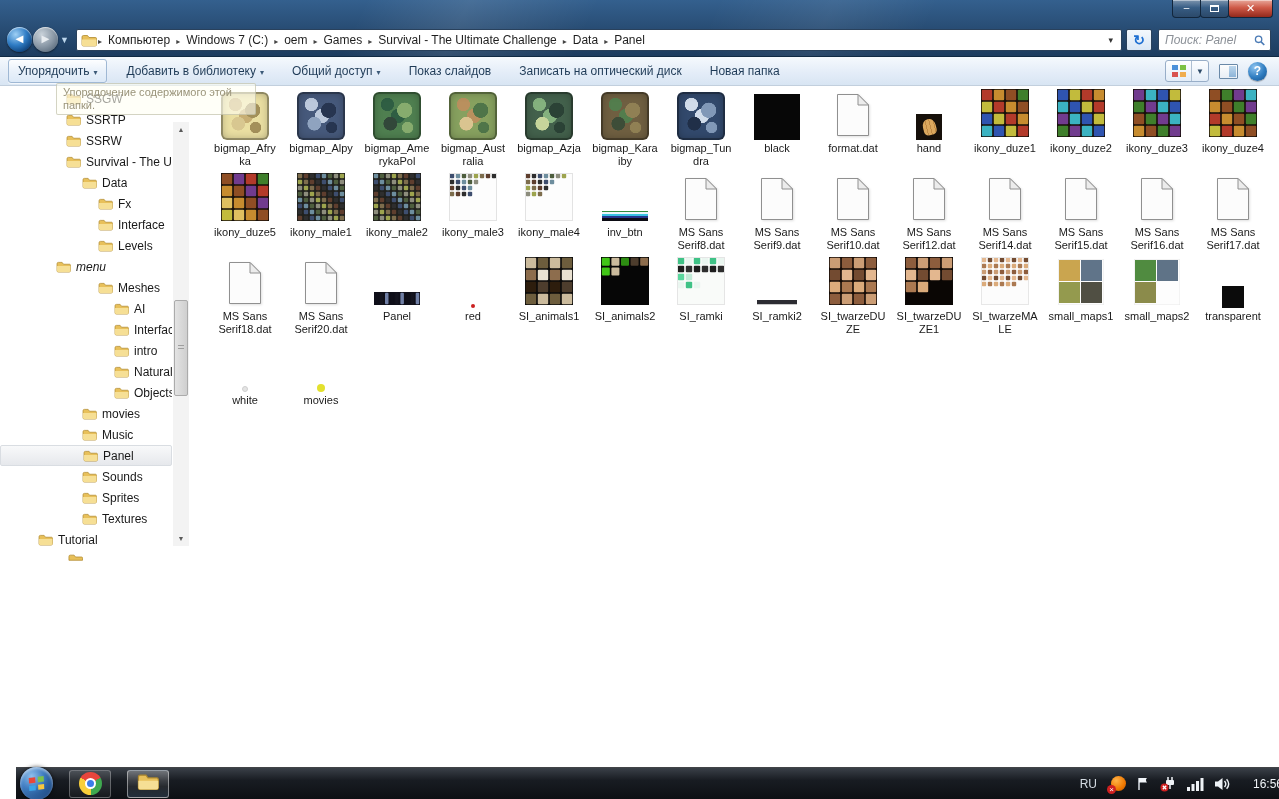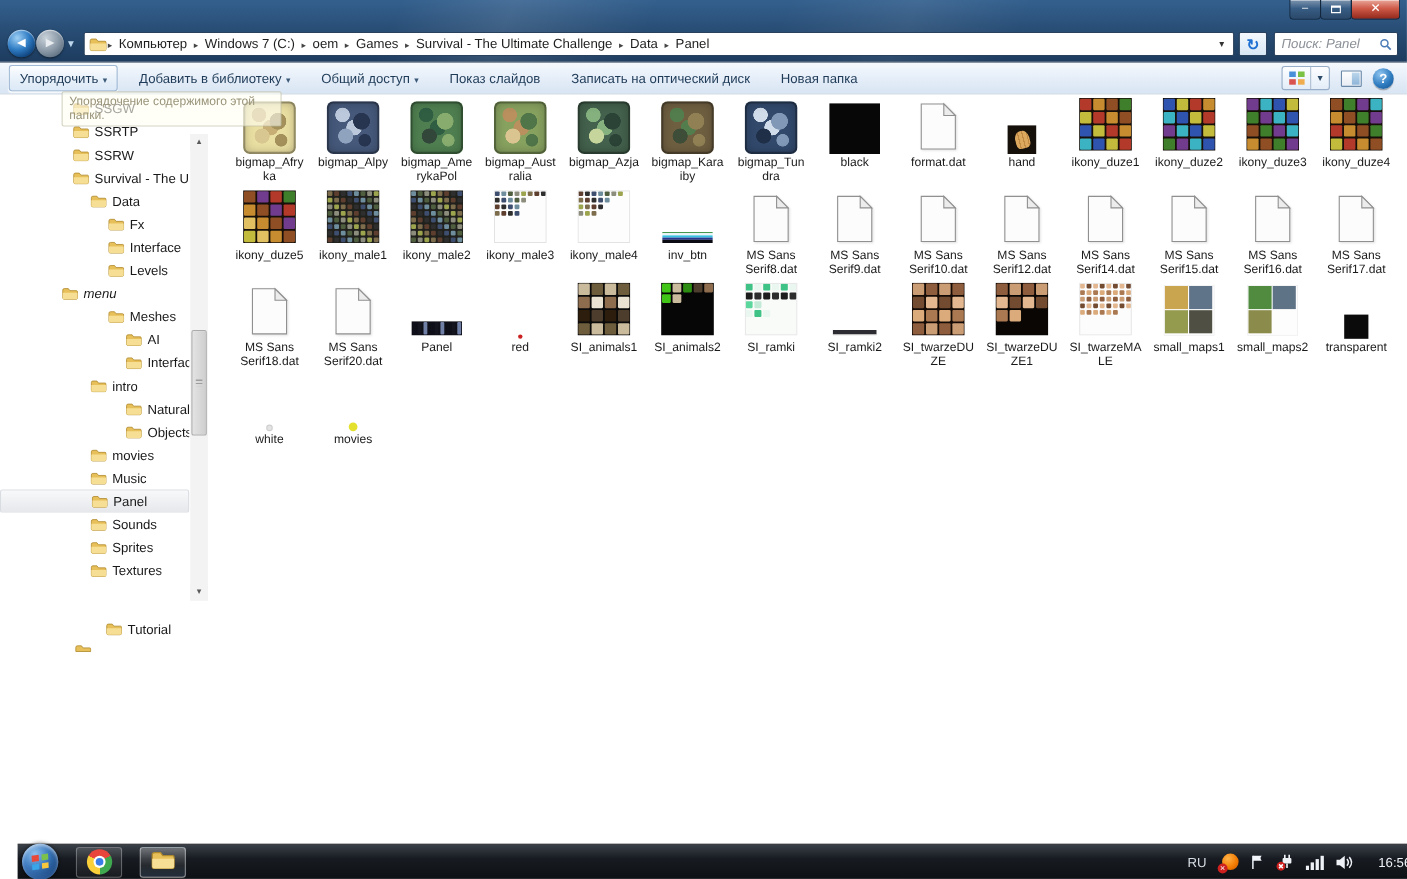--- a/index.html
+++ b/index.html
@@ -282,102 +282,102 @@
           </div>
           <div class="treerow" style="padding-left: 114px;">
             <span style="display: flex;">
               <svg width="15" height="12" viewBox="0 0 16 13">
                 <path d="M1 3 Q1 1.5 2.5 1.5 H6.5 L8 3.5 H14.5 Q15.5 3.5 15.5 4.7 V10.5 Q15.5 12 14 12 H2.5 Q1 12 1 10.5 Z" fill="#e8c05a" stroke="#b08a2e" stroke-width="0.8"></path>
                 <path d="M1 5.5 H15.5 V10.5 Q15.5 12 14 12 H2.5 Q1 12 1 10.5 Z" fill="#f6df95"></path>
               </svg>
             </span>
             <span class="flab">Interface</span>
           </div>
+          <div class="treerow" style="padding-left: 114px;">
+            <span style="display: flex;">
+              <svg width="15" height="12" viewBox="0 0 16 13">
+                <path d="M1 3 Q1 1.5 2.5 1.5 H6.5 L8 3.5 H14.5 Q15.5 3.5 15.5 4.7 V10.5 Q15.5 12 14 12 H2.5 Q1 12 1 10.5 Z" fill="#e8c05a" stroke="#b08a2e" stroke-width="0.8"></path>
+                <path d="M1 5.5 H15.5 V10.5 Q15.5 12 14 12 H2.5 Q1 12 1 10.5 Z" fill="#f6df95"></path>
+              </svg>
+            </span>
+            <span class="flab">intro</span>
+          </div>
+          <div class="treerow" style="padding-left: 114px;">
+            <span style="display: flex;">
+              <svg width="15" height="12" viewBox="0 0 16 13">
+                <path d="M1 3 Q1 1.5 2.5 1.5 H6.5 L8 3.5 H14.5 Q15.5 3.5 15.5 4.7 V10.5 Q15.5 12 14 12 H2.5 Q1 12 1 10.5 Z" fill="#e8c05a" stroke="#b08a2e" stroke-width="0.8"></path>
+                <path d="M1 5.5 H15.5 V10.5 Q15.5 12 14 12 H2.5 Q1 12 1 10.5 Z" fill="#f6df95"></path>
+              </svg>
+            </span>
+            <span class="flab">Naturals</span>
+          </div>
+          <div class="treerow" style="padding-left: 114px;">
+            <span style="display: flex;">
+              <svg width="15" height="12" viewBox="0 0 16 13">
+                <path d="M1 3 Q1 1.5 2.5 1.5 H6.5 L8 3.5 H14.5 Q15.5 3.5 15.5 4.7 V10.5 Q15.5 12 14 12 H2.5 Q1 12 1 10.5 Z" fill="#e8c05a" stroke="#b08a2e" stroke-width="0.8"></path>
+                <path d="M1 5.5 H15.5 V10.5 Q15.5 12 14 12 H2.5 Q1 12 1 10.5 Z" fill="#f6df95"></path>
+              </svg>
+            </span>
+            <span class="flab">Objects</span>
+          </div>
           <div class="treerow" style="padding-left: 82px;">
             <span style="display: flex;">
               <svg width="15" height="12" viewBox="0 0 16 13">
                 <path d="M1 3 Q1 1.5 2.5 1.5 H6.5 L8 3.5 H14.5 Q15.5 3.5 15.5 4.7 V10.5 Q15.5 12 14 12 H2.5 Q1 12 1 10.5 Z" fill="#e8c05a" stroke="#b08a2e" stroke-width="0.8"></path>
                 <path d="M1 5.5 H15.5 V10.5 Q15.5 12 14 12 H2.5 Q1 12 1 10.5 Z" fill="#f6df95"></path>
               </svg>
             </span>
-            <span class="flab">intro</span>
-          </div>
-          <div class="treerow" style="padding-left: 114px;">
-            <span style="display: flex;">
-              <svg width="15" height="12" viewBox="0 0 16 13">
-                <path d="M1 3 Q1 1.5 2.5 1.5 H6.5 L8 3.5 H14.5 Q15.5 3.5 15.5 4.7 V10.5 Q15.5 12 14 12 H2.5 Q1 12 1 10.5 Z" fill="#e8c05a" stroke="#b08a2e" stroke-width="0.8"></path>
-                <path d="M1 5.5 H15.5 V10.5 Q15.5 12 14 12 H2.5 Q1 12 1 10.5 Z" fill="#f6df95"></path>
-              </svg>
-            </span>
-            <span class="flab">Naturals</span>
-          </div>
-          <div class="treerow" style="padding-left: 114px;">
-            <span style="display: flex;">
-              <svg width="15" height="12" viewBox="0 0 16 13">
-                <path d="M1 3 Q1 1.5 2.5 1.5 H6.5 L8 3.5 H14.5 Q15.5 3.5 15.5 4.7 V10.5 Q15.5 12 14 12 H2.5 Q1 12 1 10.5 Z" fill="#e8c05a" stroke="#b08a2e" stroke-width="0.8"></path>
-                <path d="M1 5.5 H15.5 V10.5 Q15.5 12 14 12 H2.5 Q1 12 1 10.5 Z" fill="#f6df95"></path>
-              </svg>
-            </span>
-            <span class="flab">Objects</span>
+            <span class="flab">movies</span>
           </div>
           <div class="treerow" style="padding-left: 82px;">
             <span style="display: flex;">
               <svg width="15" height="12" viewBox="0 0 16 13">
                 <path d="M1 3 Q1 1.5 2.5 1.5 H6.5 L8 3.5 H14.5 Q15.5 3.5 15.5 4.7 V10.5 Q15.5 12 14 12 H2.5 Q1 12 1 10.5 Z" fill="#e8c05a" stroke="#b08a2e" stroke-width="0.8"></path>
                 <path d="M1 5.5 H15.5 V10.5 Q15.5 12 14 12 H2.5 Q1 12 1 10.5 Z" fill="#f6df95"></path>
               </svg>
             </span>
-            <span class="flab">movies</span>
+            <span class="flab">Music</span>
+          </div>
+          <div class="treerow sel" style="padding-left: 82px;">
+            <span style="display: flex;">
+              <svg width="15" height="12" viewBox="0 0 16 13">
+                <path d="M1 3 Q1 1.5 2.5 1.5 H6.5 L8 3.5 H14.5 Q15.5 3.5 15.5 4.7 V10.5 Q15.5 12 14 12 H2.5 Q1 12 1 10.5 Z" fill="#e8c05a" stroke="#b08a2e" stroke-width="0.8"></path>
+                <path d="M1 5.5 H15.5 V10.5 Q15.5 12 14 12 H2.5 Q1 12 1 10.5 Z" fill="#f6df95"></path>
+              </svg>
+            </span>
+            <span class="flab">Panel</span>
           </div>
           <div class="treerow" style="padding-left: 82px;">
             <span style="display: flex;">
               <svg width="15" height="12" viewBox="0 0 16 13">
                 <path d="M1 3 Q1 1.5 2.5 1.5 H6.5 L8 3.5 H14.5 Q15.5 3.5 15.5 4.7 V10.5 Q15.5 12 14 12 H2.5 Q1 12 1 10.5 Z" fill="#e8c05a" stroke="#b08a2e" stroke-width="0.8"></path>
                 <path d="M1 5.5 H15.5 V10.5 Q15.5 12 14 12 H2.5 Q1 12 1 10.5 Z" fill="#f6df95"></path>
               </svg>
             </span>
-            <span class="flab">Music</span>
-          </div>
-          <div class="treerow sel" style="padding-left: 82px;">
-            <span style="display: flex;">
-              <svg width="15" height="12" viewBox="0 0 16 13">
-                <path d="M1 3 Q1 1.5 2.5 1.5 H6.5 L8 3.5 H14.5 Q15.5 3.5 15.5 4.7 V10.5 Q15.5 12 14 12 H2.5 Q1 12 1 10.5 Z" fill="#e8c05a" stroke="#b08a2e" stroke-width="0.8"></path>
-                <path d="M1 5.5 H15.5 V10.5 Q15.5 12 14 12 H2.5 Q1 12 1 10.5 Z" fill="#f6df95"></path>
-              </svg>
-            </span>
-            <span class="flab">Panel</span>
+            <span class="flab">Sounds</span>
           </div>
           <div class="treerow" style="padding-left: 82px;">
             <span style="display: flex;">
               <svg width="15" height="12" viewBox="0 0 16 13">
                 <path d="M1 3 Q1 1.5 2.5 1.5 H6.5 L8 3.5 H14.5 Q15.5 3.5 15.5 4.7 V10.5 Q15.5 12 14 12 H2.5 Q1 12 1 10.5 Z" fill="#e8c05a" stroke="#b08a2e" stroke-width="0.8"></path>
                 <path d="M1 5.5 H15.5 V10.5 Q15.5 12 14 12 H2.5 Q1 12 1 10.5 Z" fill="#f6df95"></path>
               </svg>
             </span>
-            <span class="flab">Sounds</span>
+            <span class="flab">Sprites</span>
           </div>
           <div class="treerow" style="padding-left: 82px;">
             <span style="display: flex;">
               <svg width="15" height="12" viewBox="0 0 16 13">
                 <path d="M1 3 Q1 1.5 2.5 1.5 H6.5 L8 3.5 H14.5 Q15.5 3.5 15.5 4.7 V10.5 Q15.5 12 14 12 H2.5 Q1 12 1 10.5 Z" fill="#e8c05a" stroke="#b08a2e" stroke-width="0.8"></path>
                 <path d="M1 5.5 H15.5 V10.5 Q15.5 12 14 12 H2.5 Q1 12 1 10.5 Z" fill="#f6df95"></path>
               </svg>
             </span>
-            <span class="flab">Sprites</span>
-          </div>
-          <div class="treerow" style="padding-left: 82px;">
-            <span style="display: flex;">
-              <svg width="15" height="12" viewBox="0 0 16 13">
-                <path d="M1 3 Q1 1.5 2.5 1.5 H6.5 L8 3.5 H14.5 Q15.5 3.5 15.5 4.7 V10.5 Q15.5 12 14 12 H2.5 Q1 12 1 10.5 Z" fill="#e8c05a" stroke="#b08a2e" stroke-width="0.8"></path>
-                <path d="M1 5.5 H15.5 V10.5 Q15.5 12 14 12 H2.5 Q1 12 1 10.5 Z" fill="#f6df95"></path>
-              </svg>
-            </span>
             <span class="flab">Textures</span>
           </div>
-          <div class="treerow" style="padding-left: 96px; margin-top: 32px;">
+          <div class="treerow" style="padding-left: 38px;">
             <span style="display: flex;">
               <svg width="15" height="12" viewBox="0 0 16 13">
                 <path d="M1 3 Q1 1.5 2.5 1.5 H6.5 L8 3.5 H14.5 Q15.5 3.5 15.5 4.7 V10.5 Q15.5 12 14 12 H2.5 Q1 12 1 10.5 Z" fill="#e8c05a" stroke="#b08a2e" stroke-width="0.8"></path>
                 <path d="M1 5.5 H15.5 V10.5 Q15.5 12 14 12 H2.5 Q1 12 1 10.5 Z" fill="#f6df95"></path>
               </svg>
             </span>
             <span class="flab">Tutorial</span>
           </div>
         </div>
       <svg width="15" height="8" viewBox="0 0 16 7" style="margin-left:68px">

